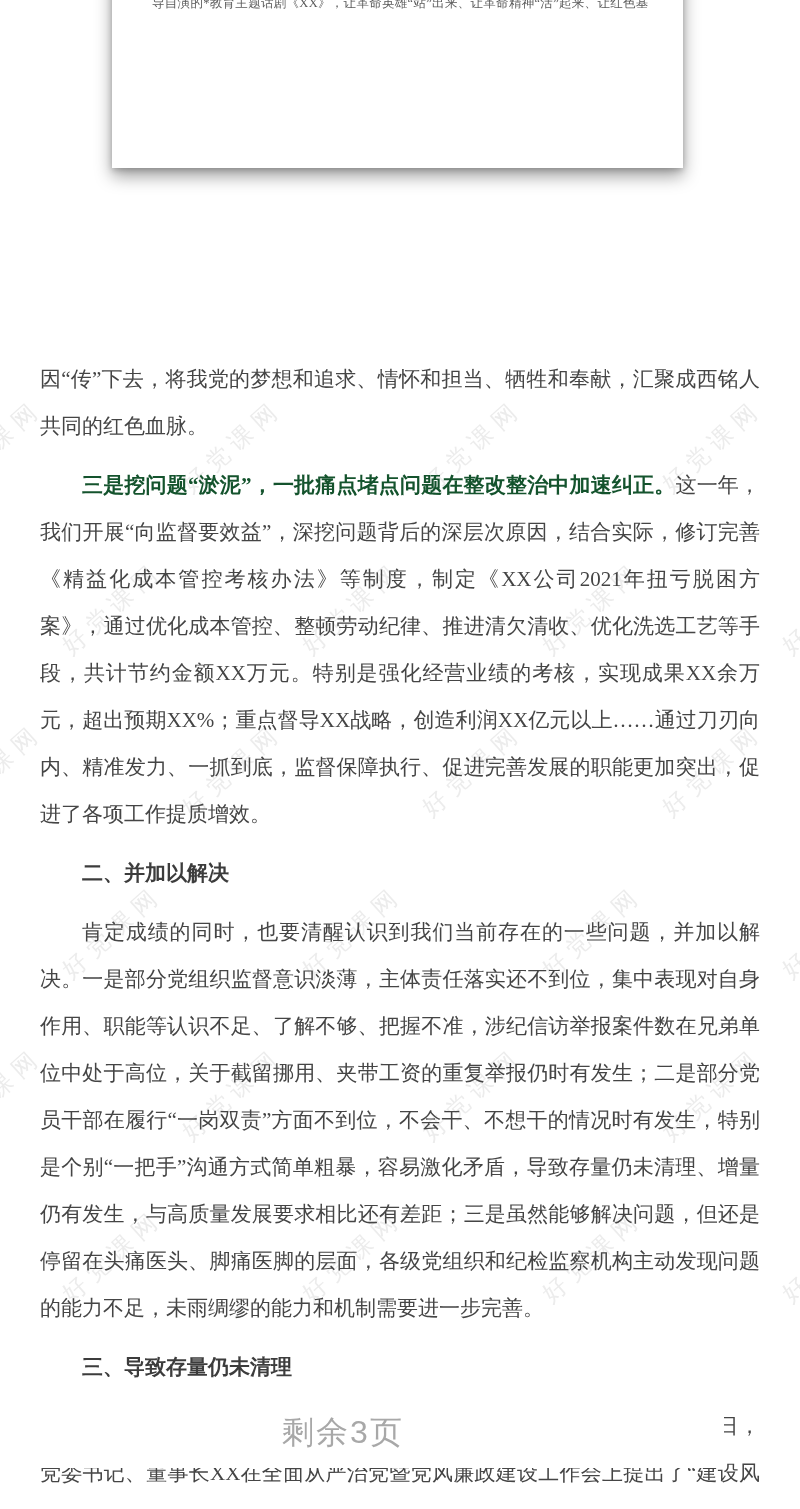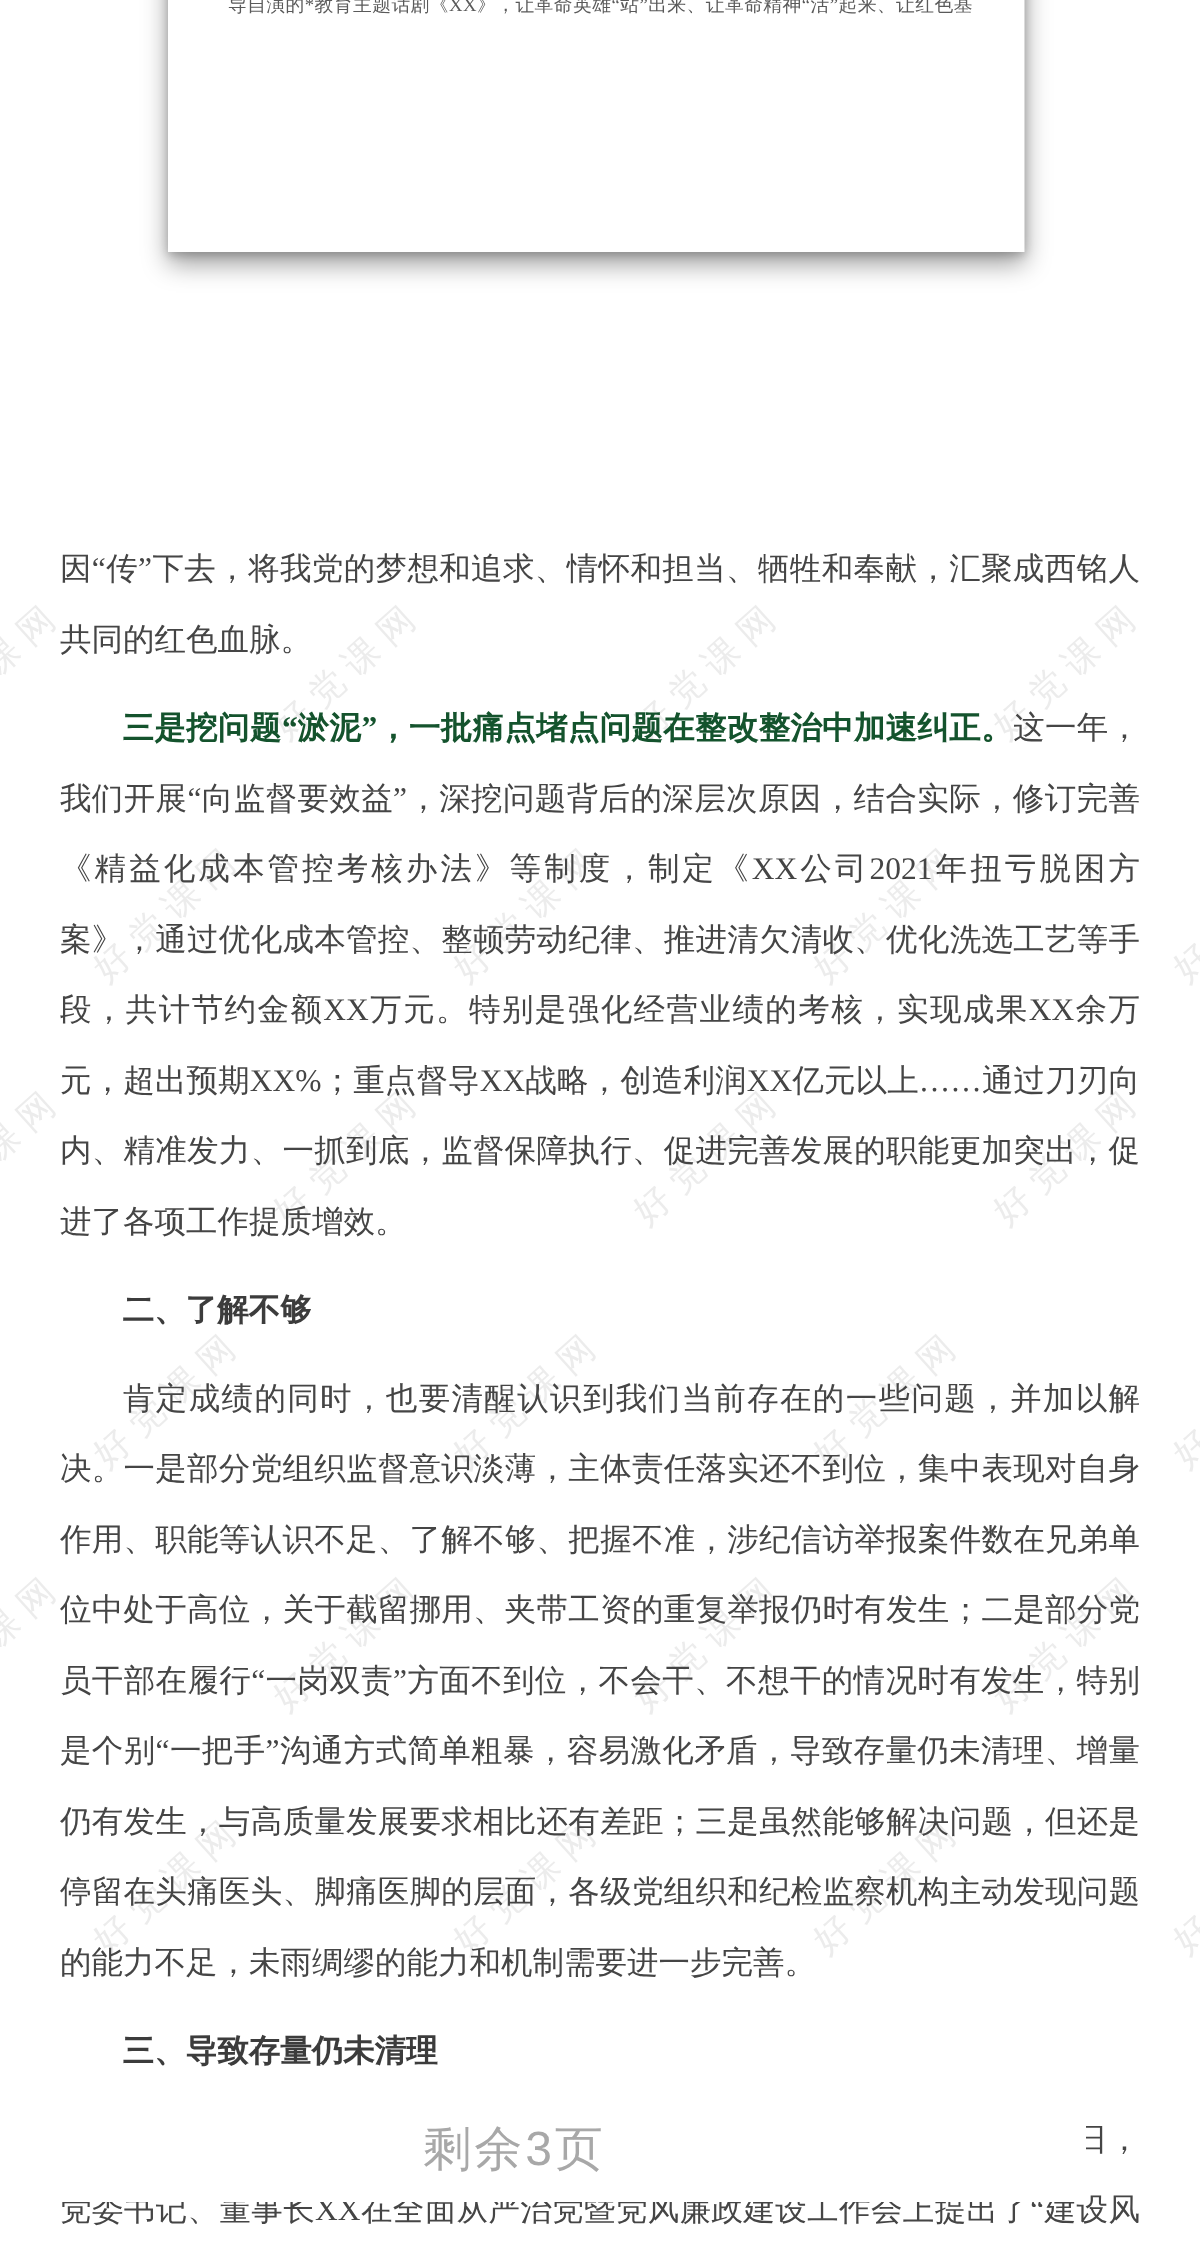--- a/index.html
+++ b/index.html
@@ -82,21 +82,21 @@
 
   <div class="prev-page-card">
     <div class="prev-page-line">导自演的*教育主题话剧《XX》，让革命英雄“站”出来、让革命精神“活”起来、让红色基</div>
   </div>
 
   <div class="doc-body">
     <p>因“传”下去，将我党的梦想和追求、情怀和担当、牺牲和奉献，汇聚成西铭人共同的红色血脉。</p>
     <p class="indent">
       <b>三是挖问题“淤泥”，一批痛点堵点问题在整改整治中加速纠正。</b><span>这一年，我们开展“向监督要效益”，深挖问题背后的深层次原因，结合实际，修订完善《精益化成本管控考核办法》等制度，制定《XX公司2021年扭亏脱困方案》，通过优化成本管控、整顿劳动纪律、推进清欠清收、优化洗选工艺等手段，共计节约金额XX万元。特别是强化经营业绩的考核，实现成果XX余万元，超出预期XX%；重点督导XX战略，创造利润XX亿元以上……通过刀刃向内、精准发力、一抓到底，监督保障执行、促进完善发展的职能更加突出，促进了各项工作提质增效。</span>
     </p>
-    <p class="h">二、了解不够</p>
+    <p class="h">二、并加以解决</p>
     <p class="indent">肯定成绩的同时，也要清醒认识到我们当前存在的一些问题，并加以解决。一是部分党组织监督意识淡薄，主体责任落实还不到位，集中表现对自身作用、职能等认识不足、了解不够、把握不准，涉纪信访举报案件数在兄弟单位中处于高位，关于截留挪用、夹带工资的重复举报仍时有发生；二是部分党员干部在履行“一岗双责”方面不到位，不会干、不想干的情况时有发生，特别是个别“一把手”沟通方式简单粗暴，容易激化矛盾，导致存量仍未清理、增量仍有发生，与高质量发展要求相比还有差距；三是虽然能够解决问题，但还是停留在头痛医头、脚痛医脚的层面，各级党组织和纪检监察机构主动发现问题的能力不足，未雨绸缪的能力和机制需要进一步完善。</p>
     <p class="h">三、导致存量仍未清理</p>
     <p class="indent">近期，两级集团相继提出全面建设清廉企业有关要求，特别是X月X日，党委书记、董事长XX在全面从严治党暨党风廉政建设工作会上提出了“建设风清气正的企业、廉洁自律的队</p>
   </div>
 
   <div class="footer-bar">
     <span>剩余3页</span>
     <span class="gap"></span>
   </div>
 

